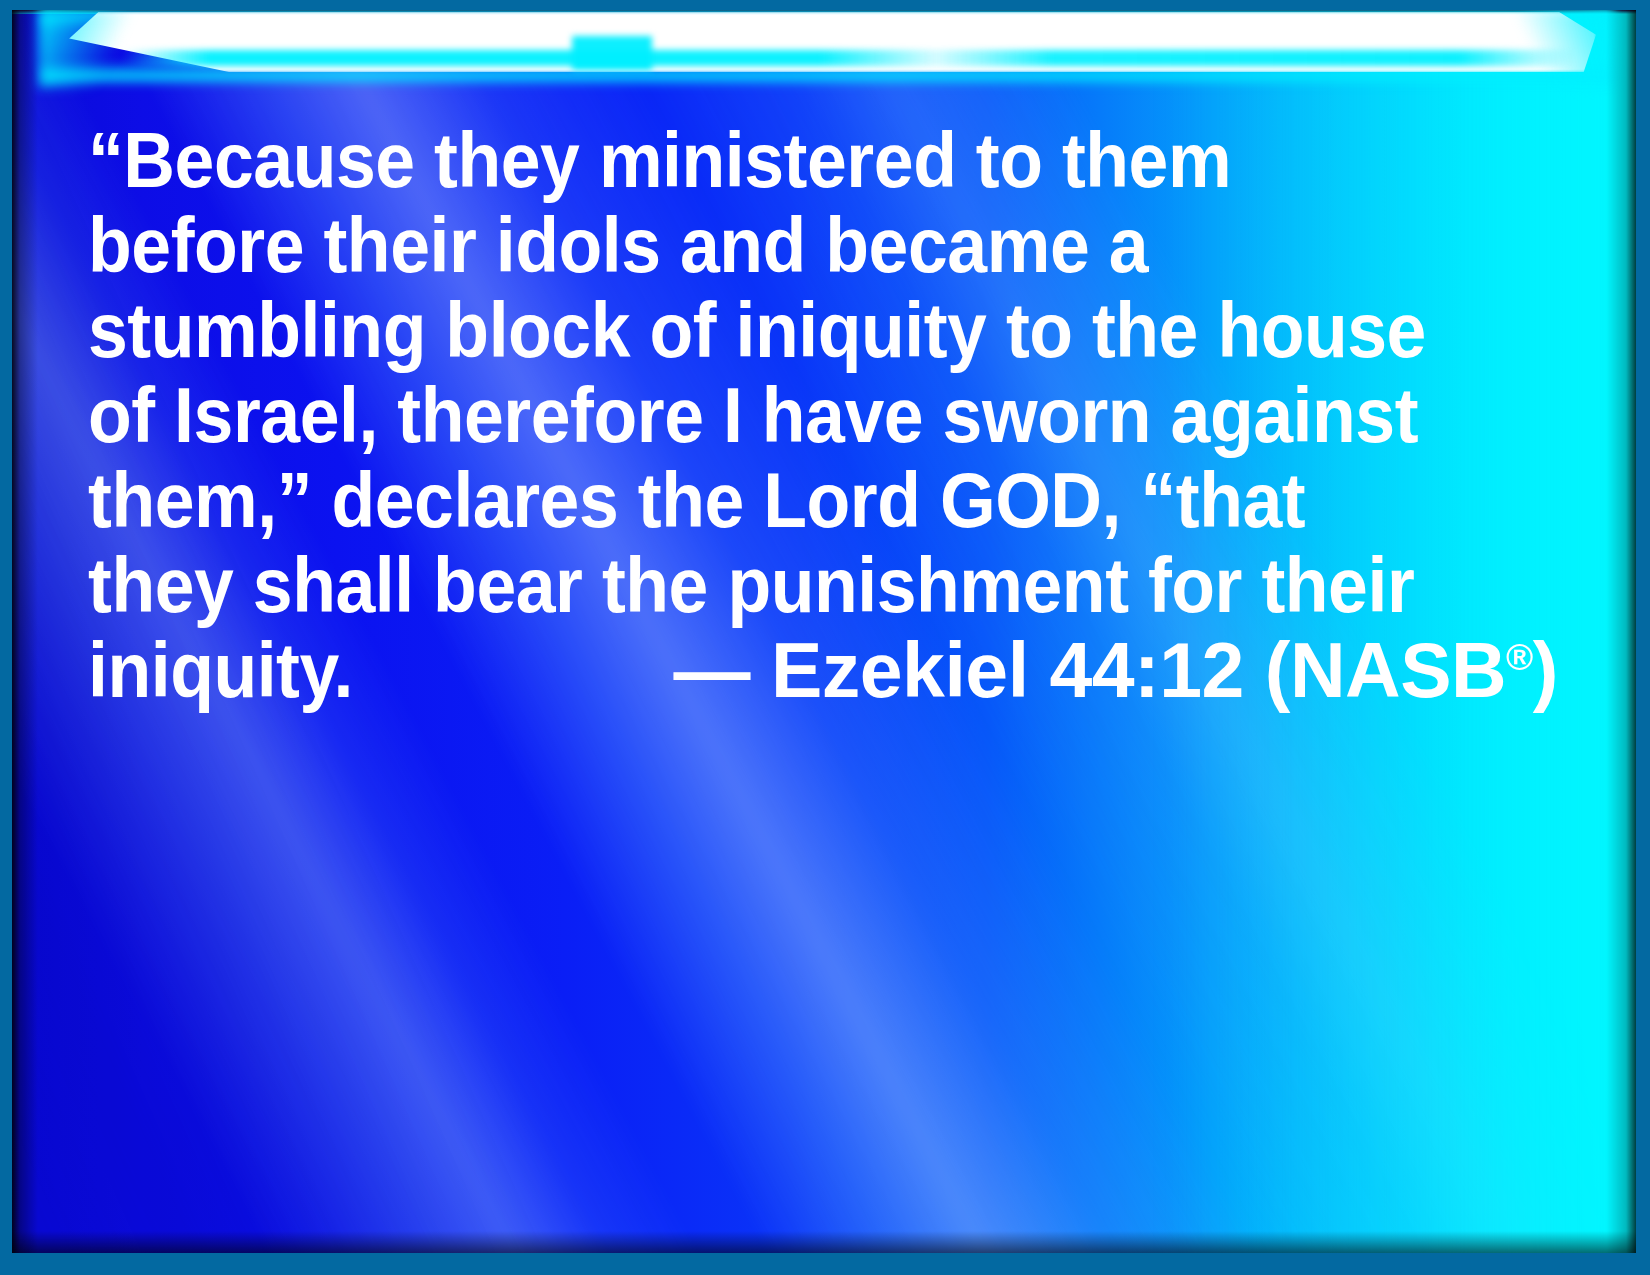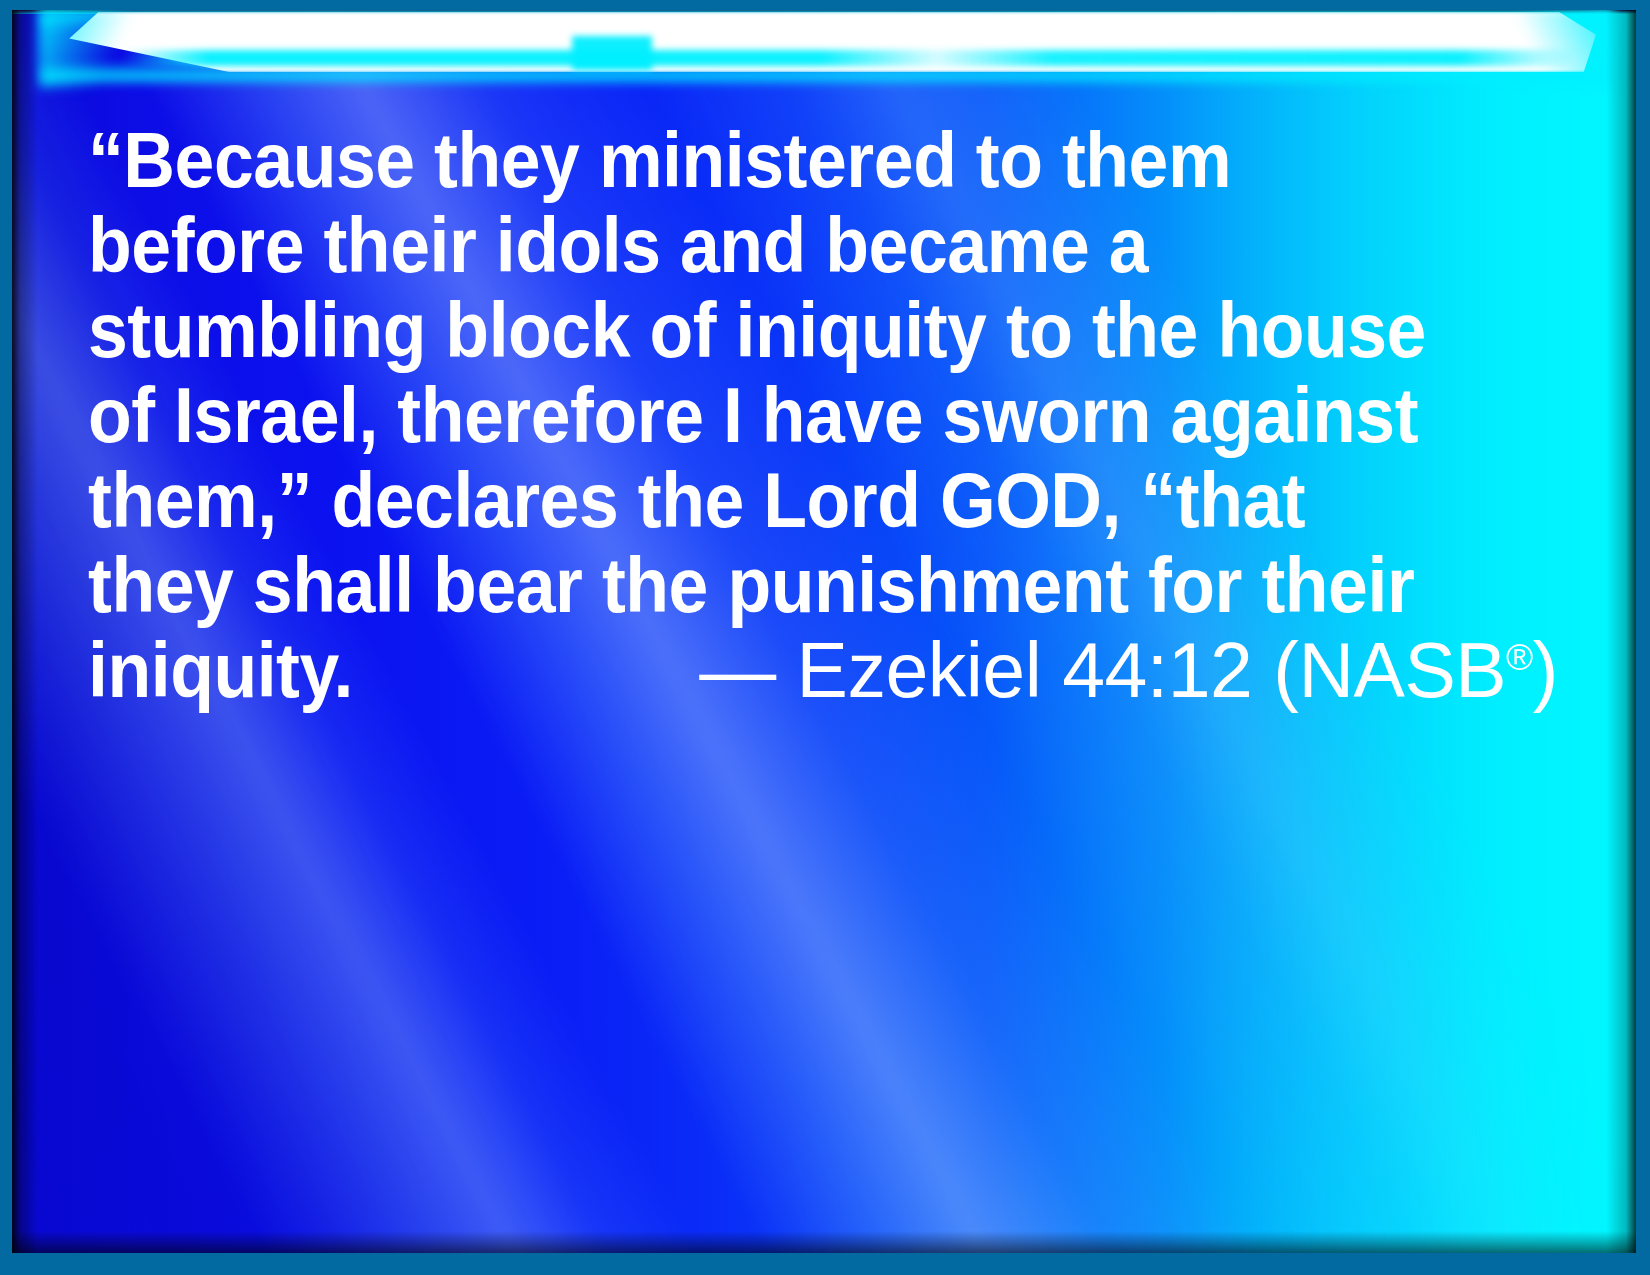--- a/index.html
+++ b/index.html
@@ -227,21 +227,21 @@
     white-space: pre-wrap;
   }
 
   .attribution {
     position: absolute;
     left: 76px;
     top: 618px;
     right: 78px;
     z-index: 5;
     color: #ffffff;
-    font-weight: normal;
+    font-weight: bold;
     font-size: 77px;
     line-height: 85px;
     letter-spacing: -0.5px;
     text-align: right;
     font-family: "Liberation Sans Narrow", "Liberation Sans", "DejaVu Sans Condensed", "DejaVu Sans", sans-serif;
   }
   .attribution .reg {
     font-size: 0.48em;
     vertical-align: super;
     line-height: 0;

